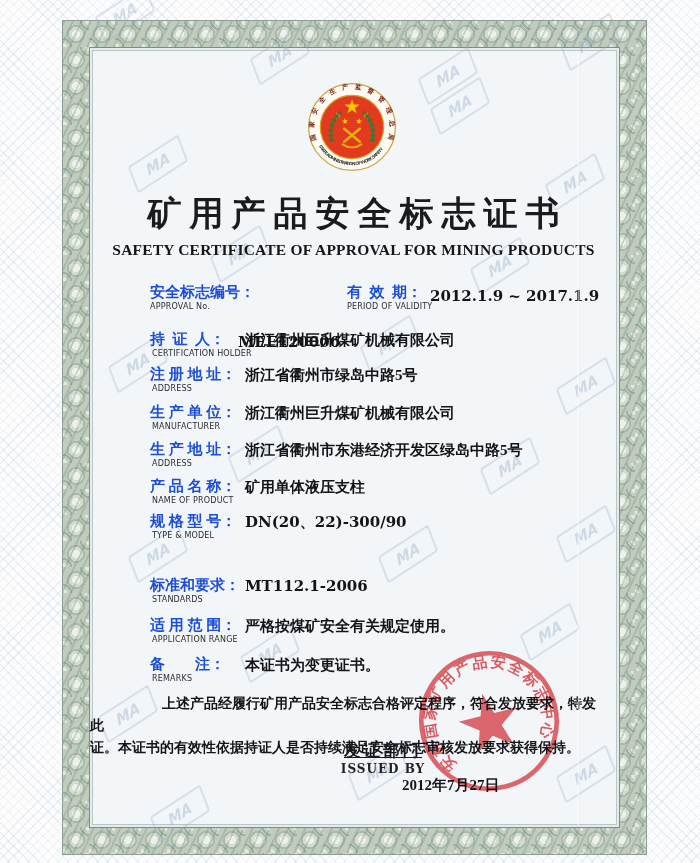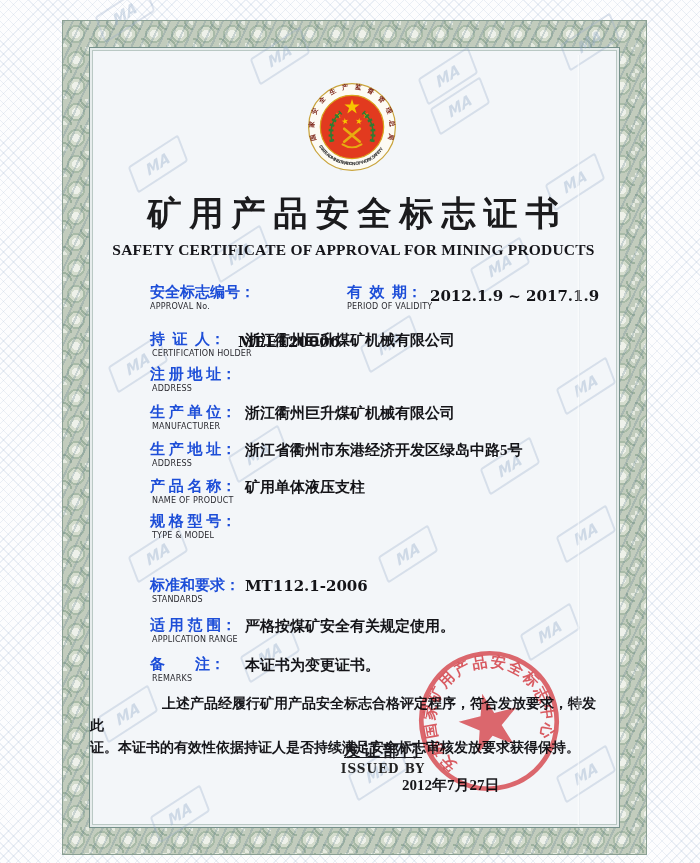--- a/index.html
+++ b/index.html
@@ -139,39 +139,41 @@
 <div class="abs val num content-z" style="left:430px;top:287px;">2012.1.9 ~ 2017.1.9</div>
 
 <div class="frow content-z" style="top:330px">
   <span class="lbl-zh">持  证  人：</span>
   <span class="lbl-en">CERTIFICATION HOLDER</span>
   <span class="val">浙江衢州巨升煤矿机械有限公司</span>
 </div>
 <div class="frow content-z" style="top:365px">
   <span class="lbl-zh">注 册 地 址：</span>
   <span class="lbl-en">ADDRESS</span>
+  <span class="val">浙江省衢州市绿岛中路5号</span>
 </div>
 <div class="frow content-z" style="top:403px">
   <span class="lbl-zh">生 产 单 位：</span>
   <span class="lbl-en">MANUFACTURER</span>
   <span class="val">浙江衢州巨升煤矿机械有限公司</span>
 </div>
 <div class="frow content-z" style="top:440px">
   <span class="lbl-zh">生 产 地 址：</span>
   <span class="lbl-en">ADDRESS</span>
   <span class="val">浙江省衢州市东港经济开发区绿岛中路5号</span>
 </div>
 <div class="frow content-z" style="top:477px">
   <span class="lbl-zh">产 品 名 称：</span>
   <span class="lbl-en">NAME OF PRODUCT</span>
   <span class="val">矿用单体液压支柱</span>
 </div>
 <div class="frow content-z" style="top:512px">
   <span class="lbl-zh">规 格 型 号：</span>
   <span class="lbl-en">TYPE &amp; MODEL</span>
+  <span class="val num">DN(20、22)-300/90</span>
 </div>
 <div class="frow content-z" style="top:576px">
   <span class="lbl-zh">标准和要求：</span>
   <span class="lbl-en">STANDARDS</span>
   <span class="val num">MT112.1-2006</span>
 </div>
 <div class="frow content-z" style="top:616px">
   <span class="lbl-zh">适 用 范 围：</span>
   <span class="lbl-en">APPLICATION RANGE</span>
   <span class="val">严格按煤矿安全有关规定使用。</span>

